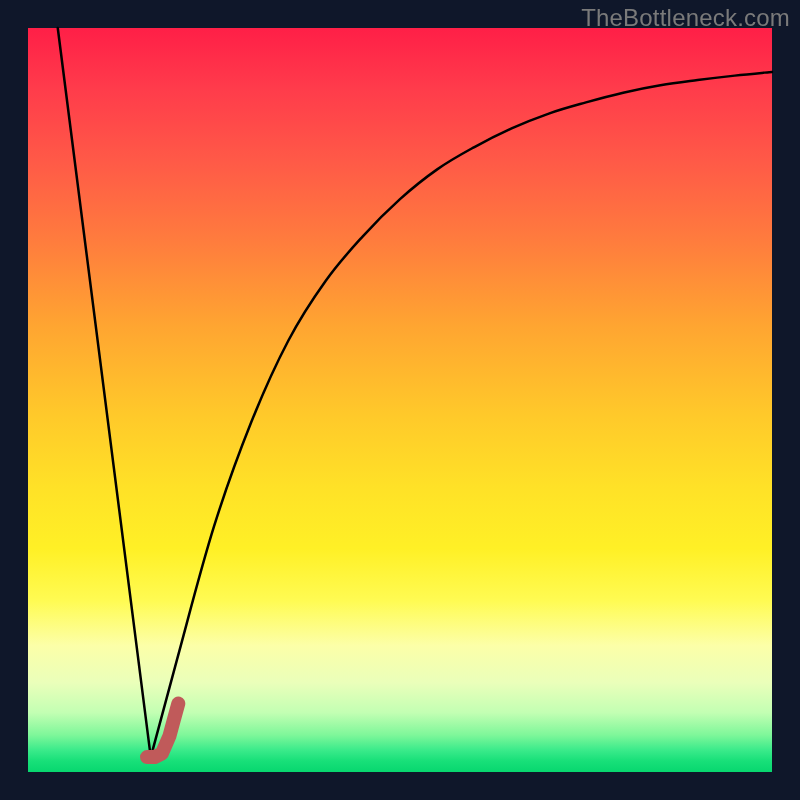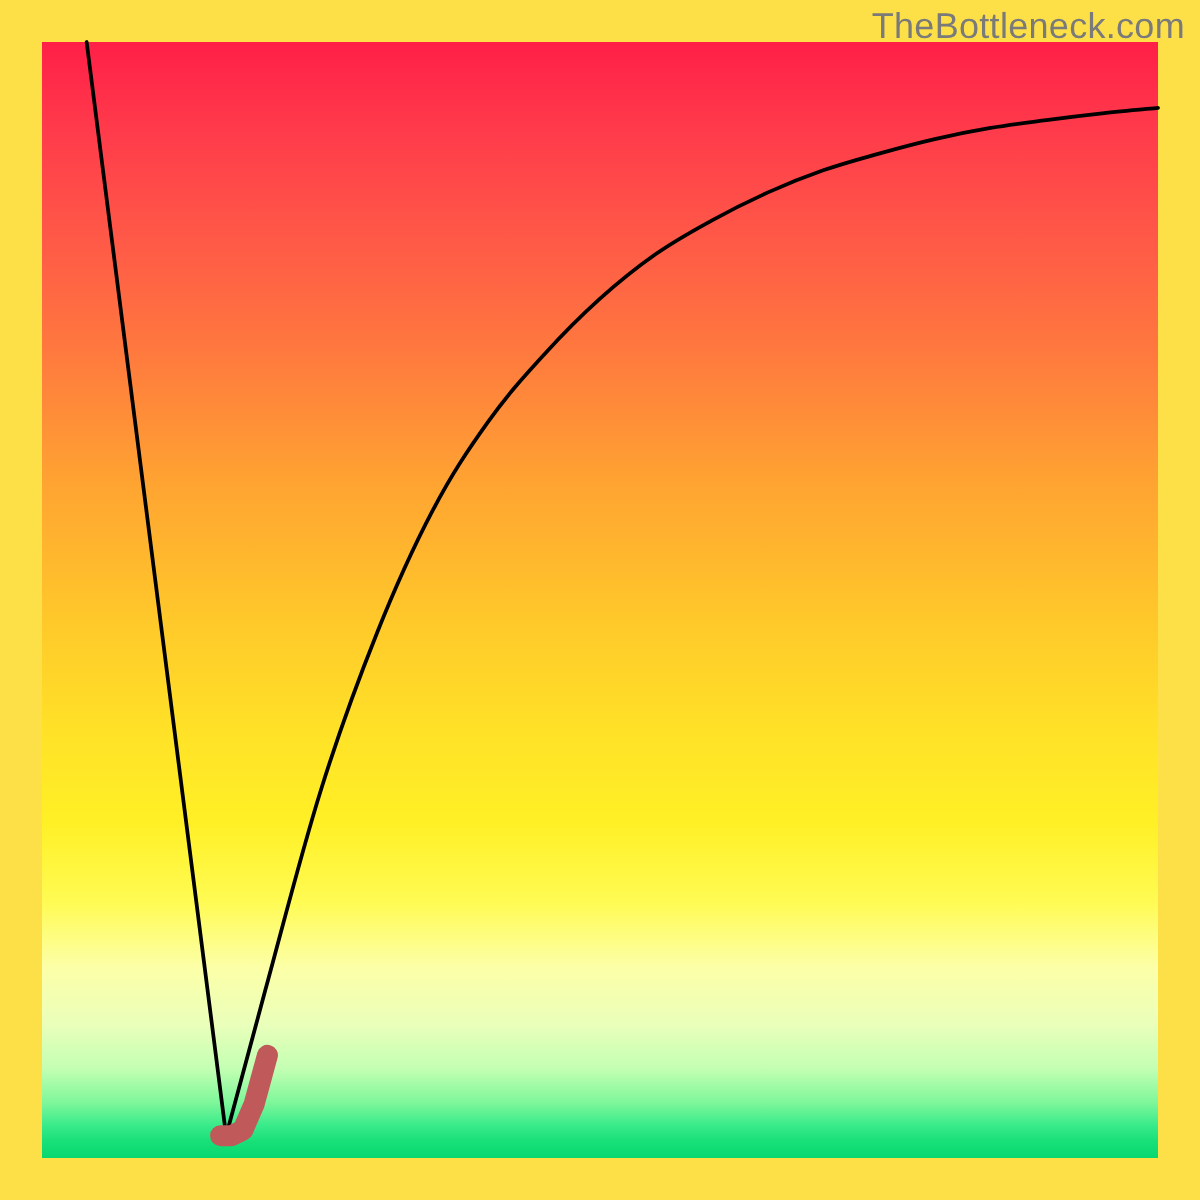--- a/index.html
+++ b/index.html
@@ -10,21 +10,21 @@
     background: #000;
     overflow: hidden;
     font-family: Arial, Helvetica, sans-serif;
   }
   .frame {
     position: absolute;
     left: 0;
     top: 0;
     width: 800px;
     height: 800px;
-    background: #fde047;
+    background: #0f172a;
   }
   .plot {
     position: absolute;
     left: 28px;
     top: 28px;
     width: 744px;
     height: 744px;
     background: linear-gradient(to bottom,
       #ff1f47 0%,
       #ff3b4b 8%,

